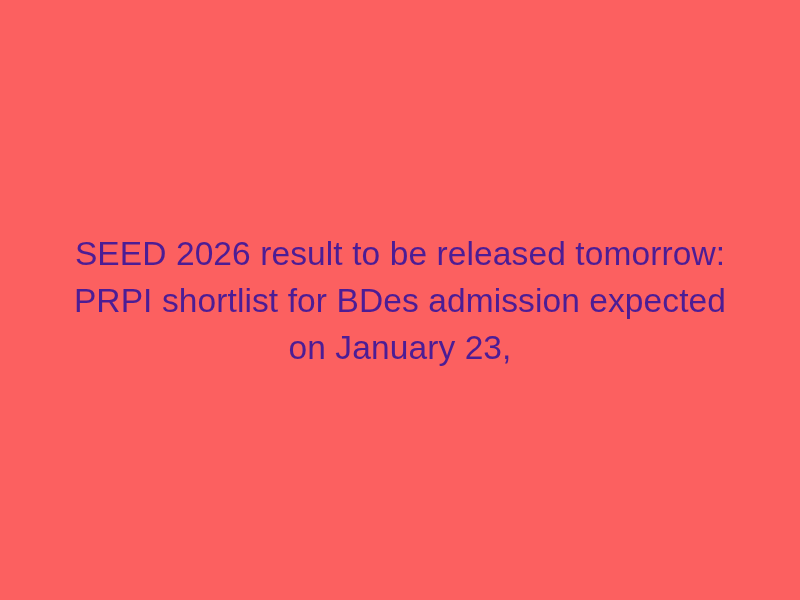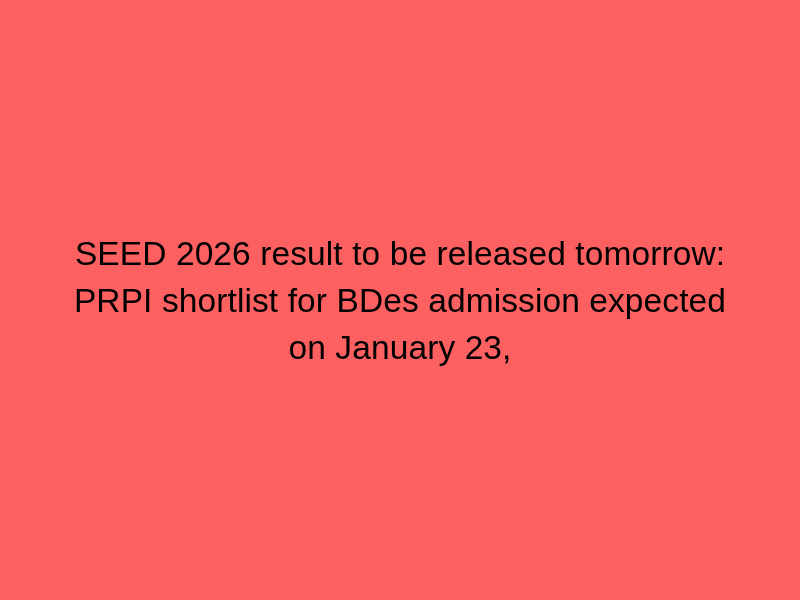--- a/index.html
+++ b/index.html
@@ -47,15 +47,15 @@
     text-align: center;
     white-space: pre-line;
     word-wrap: break-word;
   }
 </style>
 </head>
 <body>
 
 <div class="card" style="background: rgb(252, 96, 96);">
   <div class="headline-block">
-    <h1 class="headline" style="color: #000000;">SEED 2026 result to be released tomorrow: PRPI shortlist for BDes admission expected on January 23,</h1>
+    <h1 class="headline" style="color: #4c1d95;">SEED 2026 result to be released tomorrow: PRPI shortlist for BDes admission expected on January 23,</h1>
   </div>
 </div>
 
 </body></html>

